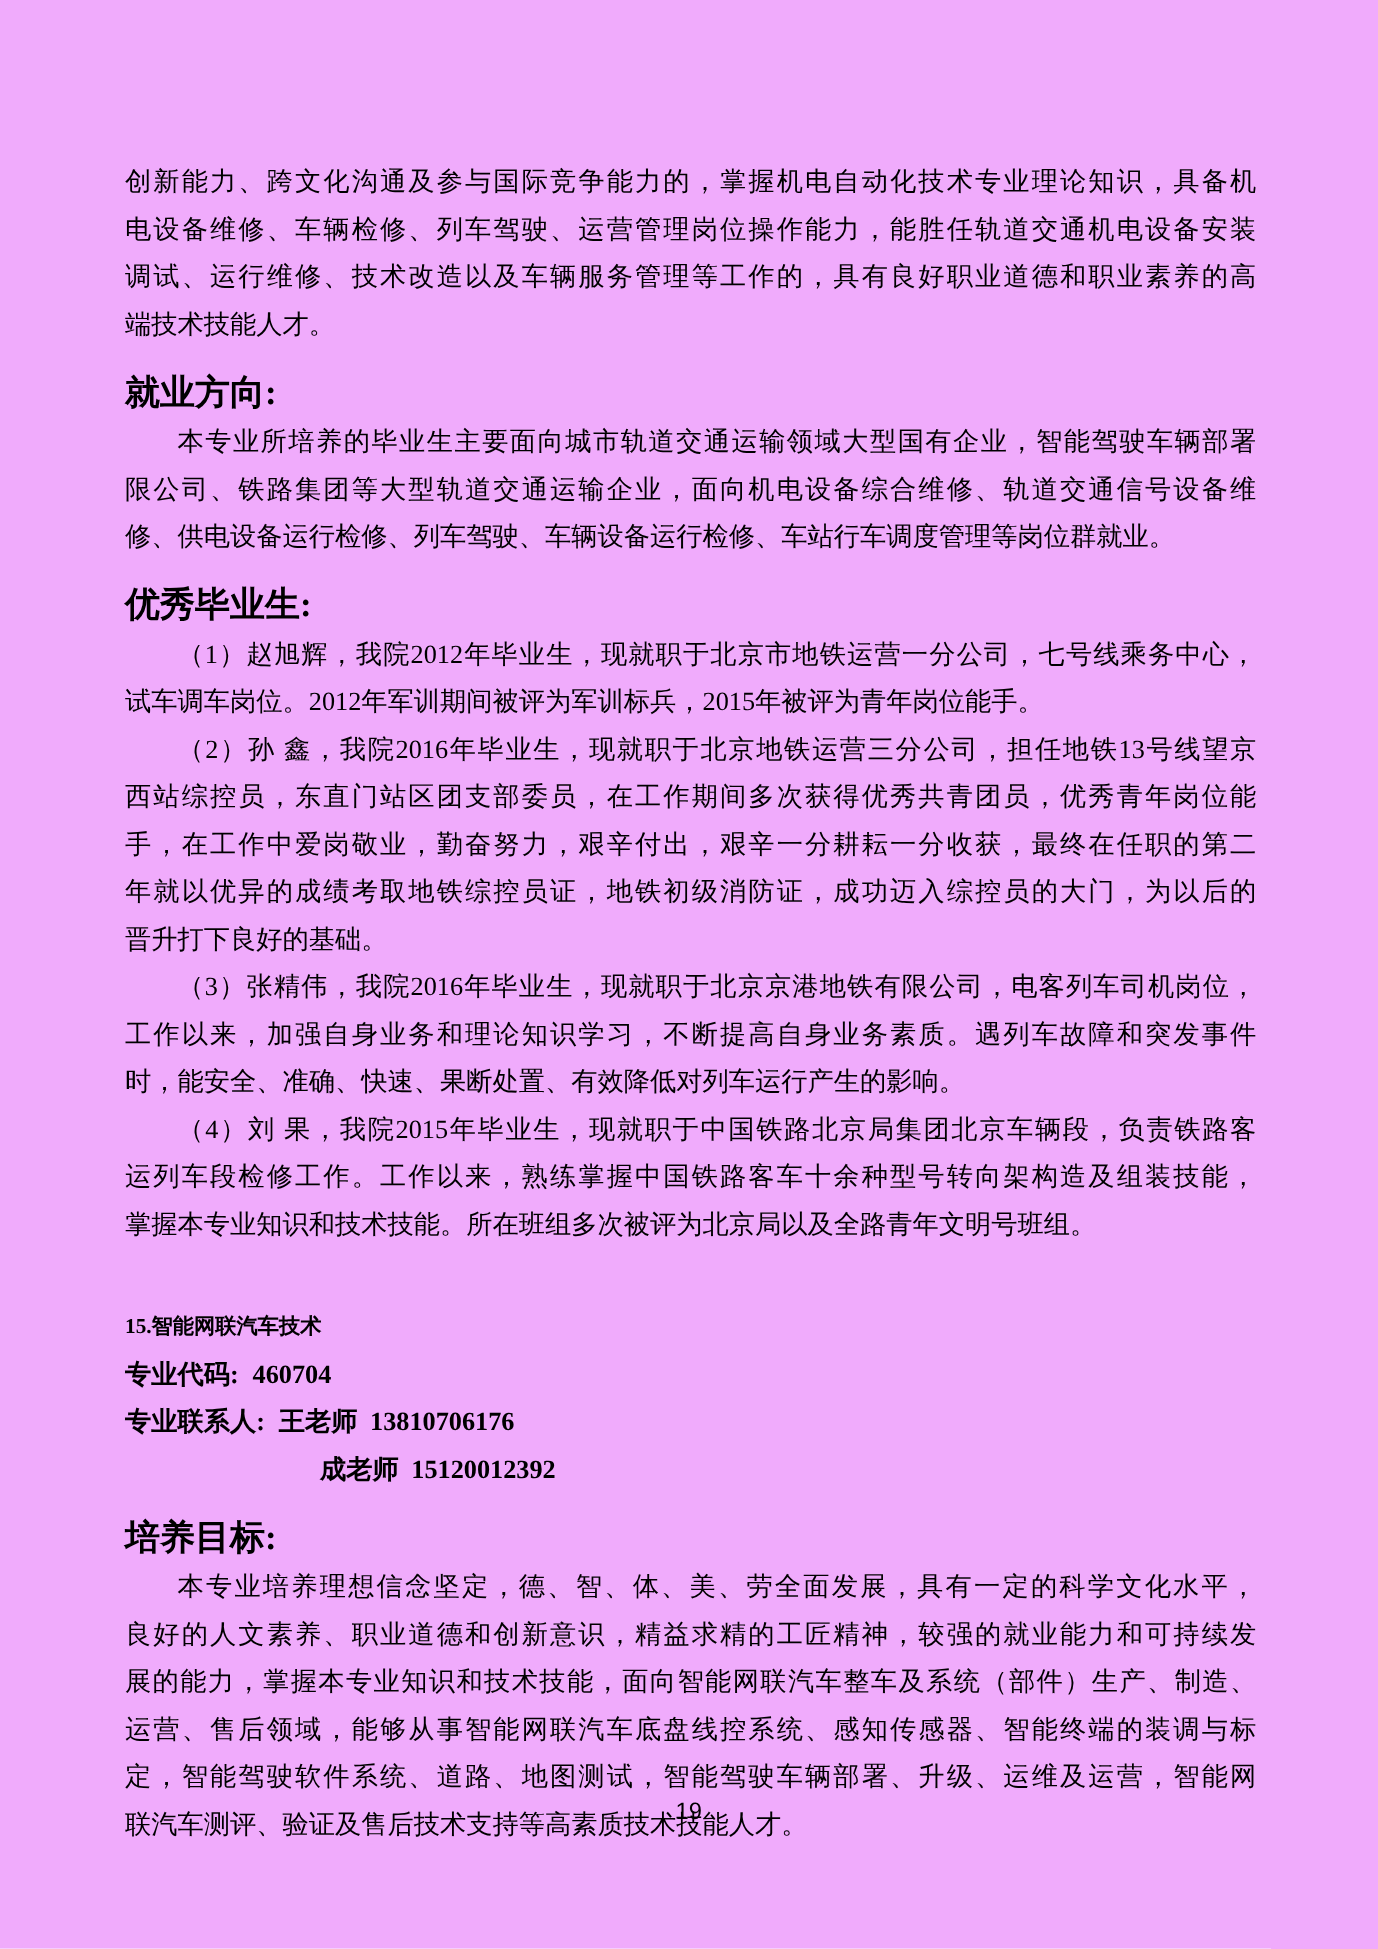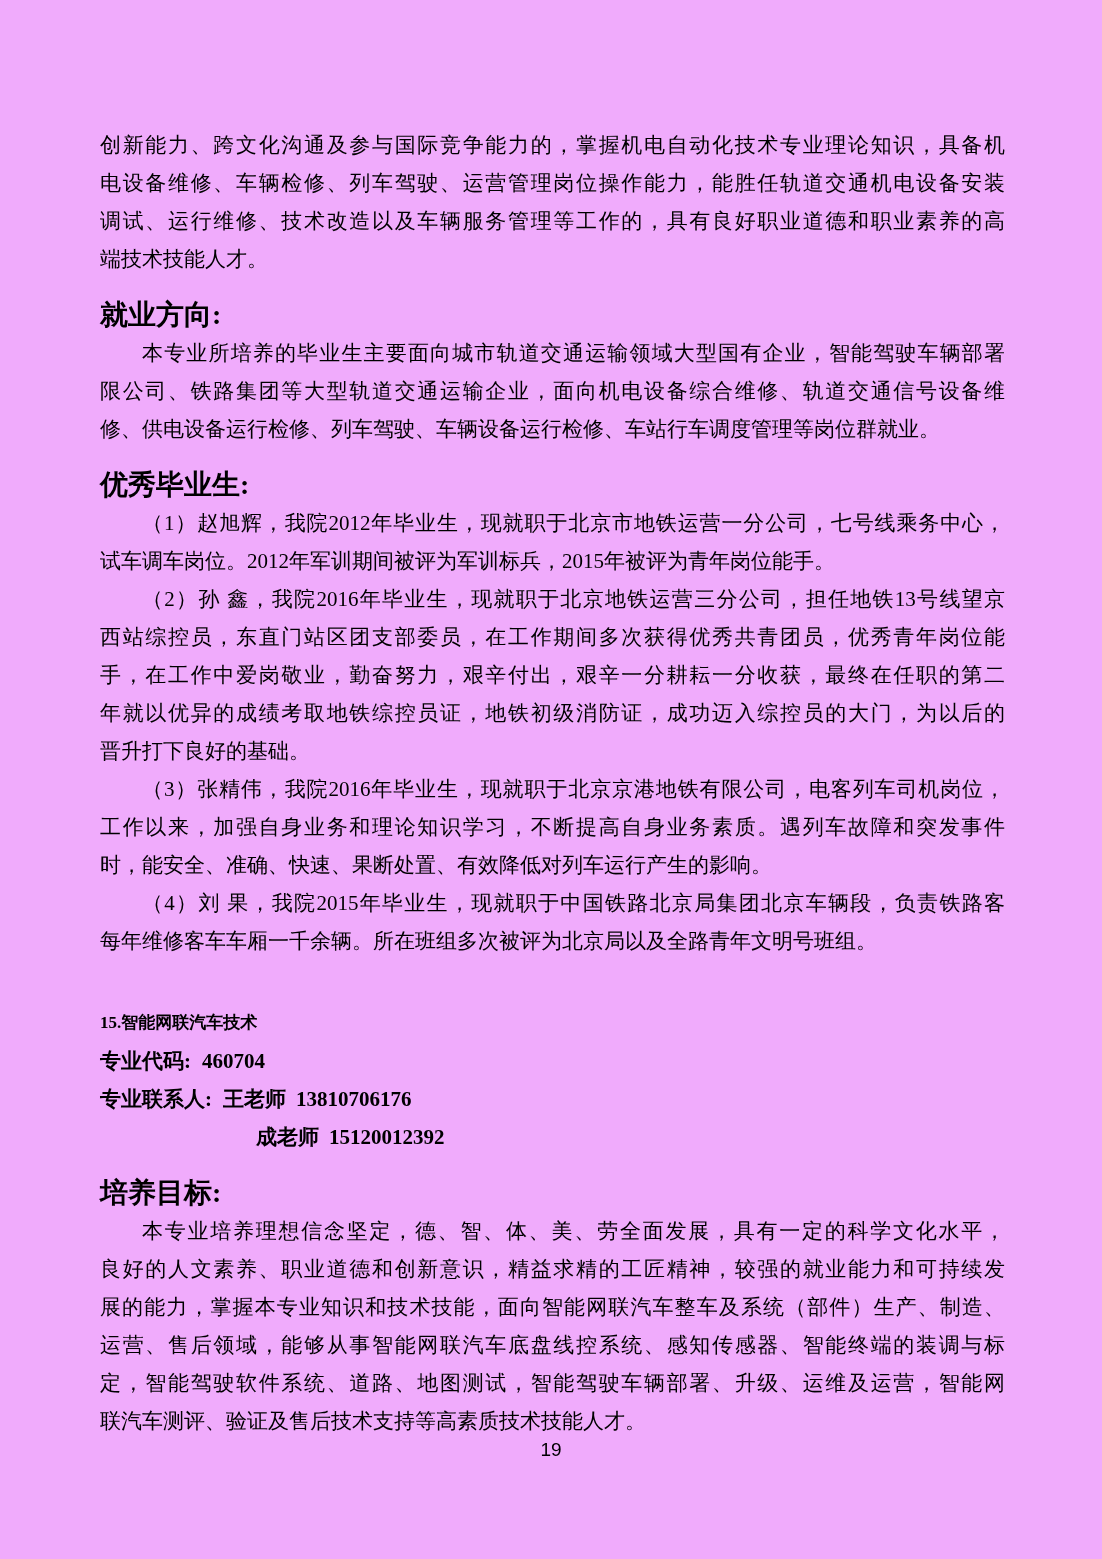--- a/index.html
+++ b/index.html
@@ -69,21 +69,22 @@
   </p>
 
   <p class="para">
     <span class="ln ind" style="display:block">（3）张精伟，我院2016年毕业生，现就职于北京京港地铁有限公司，电客列车司机岗位，</span>
     <span class="ln" style="display:block">工作以来，加强自身业务和理论知识学习，不断提高自身业务素质。遇列车故障和突发事件</span>
     <span class="ln end" style="display:block">时，能安全、准确、快速、果断处置、有效降低对列车运行产生的影响。</span>
   </p>
 
   <p class="para">
     <span class="ln ind" style="display:block">（4）刘 果，我院2015年毕业生，现就职于中国铁路北京局集团北京车辆段，负责铁路客</span>
-    <span class="ln end" style="display:block">每年维修客车车厢一千余辆。所在班组多次被评为北京局以及全路青年文明号班组。</span>
+    <span class="ln" style="display:block">运列车段检修工作。工作以来，熟练掌握中国铁路客车十余种型号转向架构造及组装技能，</span>
+    <span class="ln end" style="display:block">掌握本专业知识和技术技能。所在班组多次被评为北京局以及全路青年文明号班组。</span>
   </p>
 
   <h2 class="sec-title">15.智能网联汽车技术</h2>
 
   <div class="kv">
     <span>专业代码:</span><span class="val">460704</span>
   </div>
 
   <div class="kv">
     <span>专业联系人:</span><span class="nm">王老师</span><span class="ph">13810706176</span>

